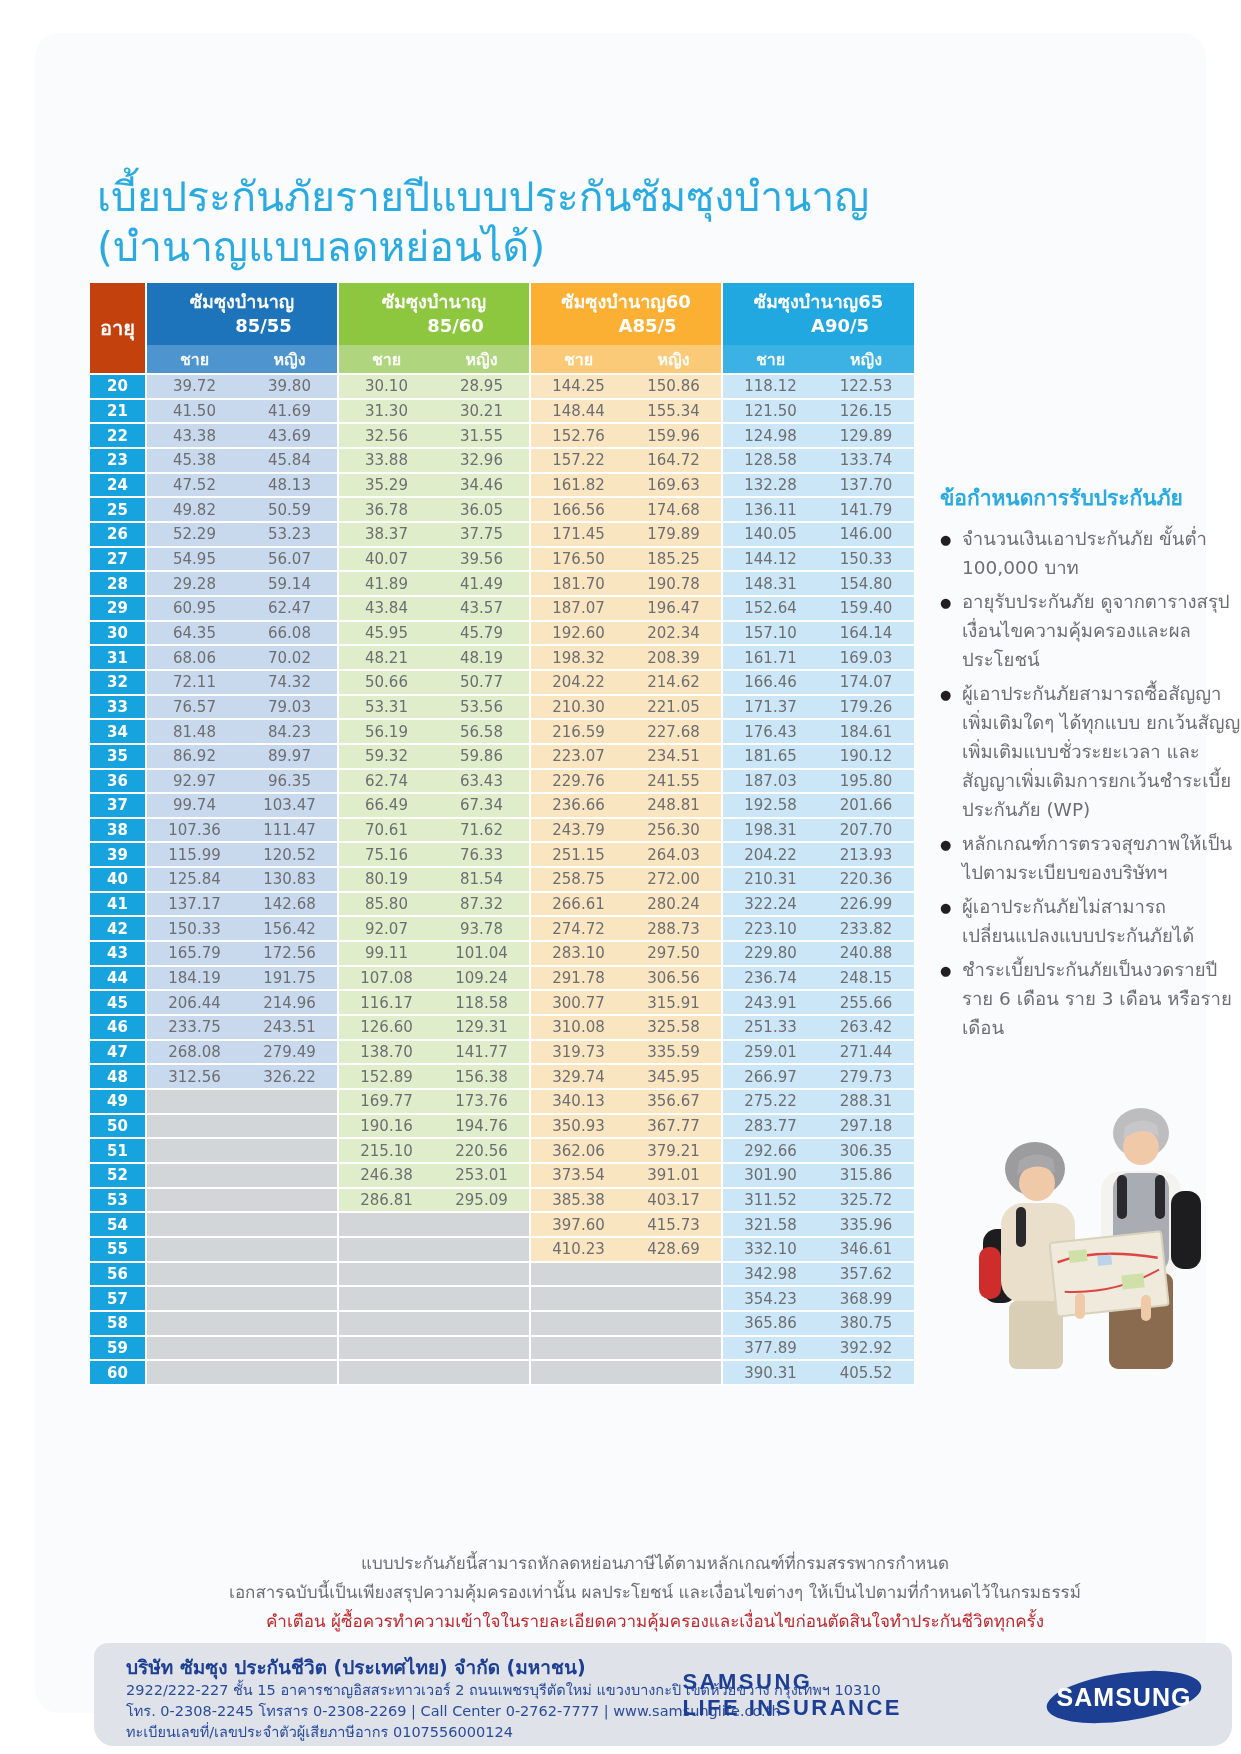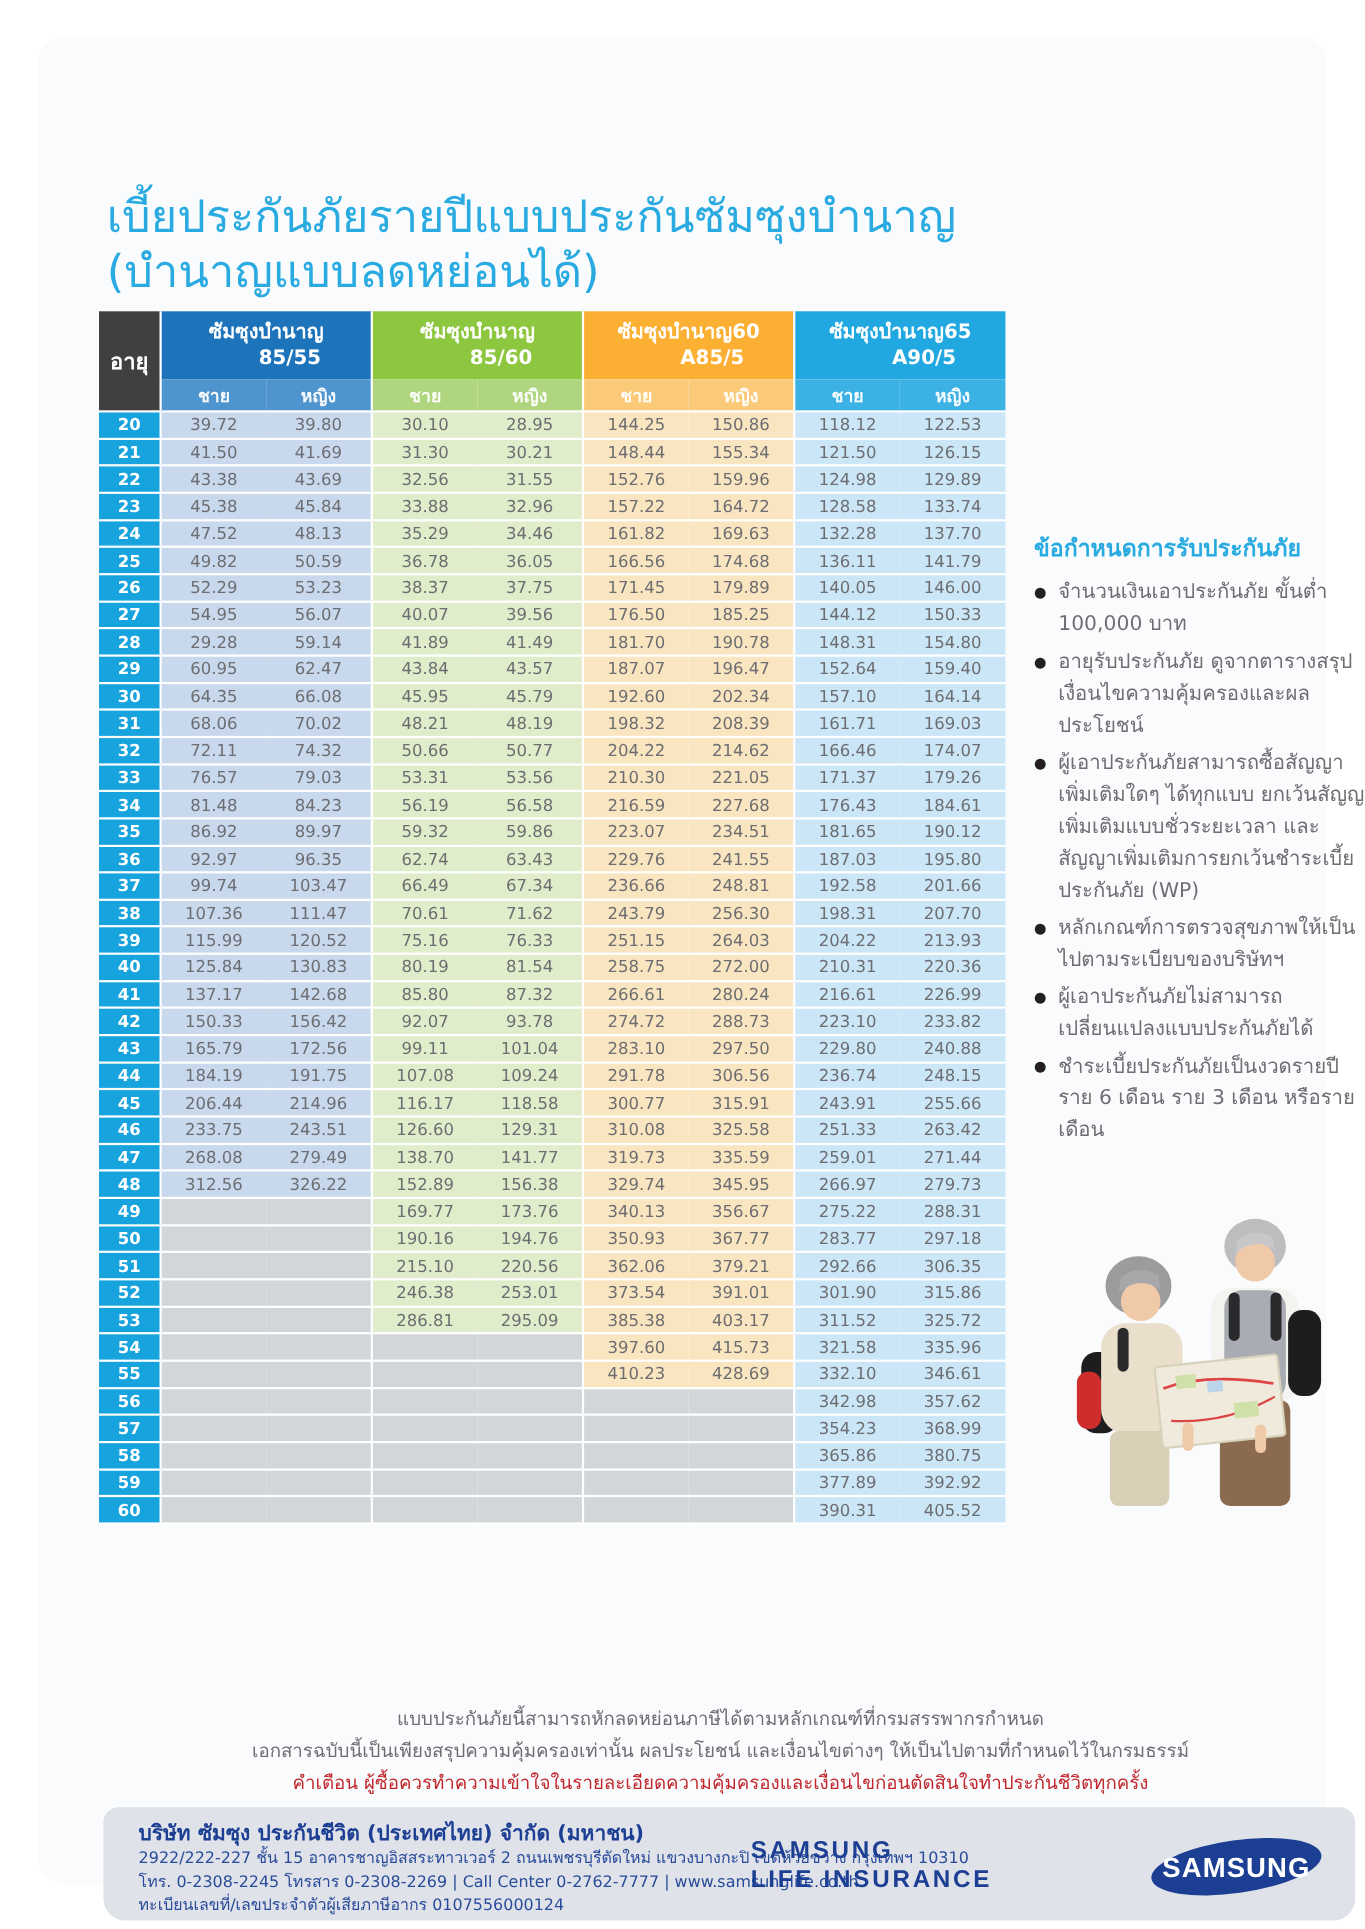--- a/index.html
+++ b/index.html
@@ -4,21 +4,21 @@
 <style>
   html,body{margin:0;padding:0;background:#ffffff;}
   body{width:1241px;height:1754px;position:relative;font-family:"DejaVu Sans","Liberation Sans",sans-serif;-webkit-font-smoothing:antialiased;}
   .card{position:absolute;left:35px;top:33px;width:1171px;height:1680px;background:#fafbfc;border-radius:24px;}
   .title{position:absolute;left:62px;top:139px;color:#29abe2;font-size:41px;line-height:50px;font-weight:400;letter-spacing:0;}
   
   .ptable{position:absolute;left:55px;top:250px;border-collapse:collapse;table-layout:fixed;}
   .ptable th,.ptable td{padding:0;text-align:center;vertical-align:middle;}
   .ptable col.cage{width:56px;}
   .ptable col.cv{width:96px;}
-  .ageh{background:#404040;color:#fff;font-weight:bold;font-size:20px;vertical-align:bottom;padding-bottom:38px;border-bottom:2px solid #fff;}
+  .ageh{background:#c2410c;color:#fff;font-weight:bold;font-size:20px;vertical-align:bottom;padding-bottom:38px;border-bottom:2px solid #fff;}
   .h1,.h2,.h3,.h4{height:62px;color:#fff;font-weight:bold;font-size:18px;border-left:2px solid #fff;}
   .h1{background:#1e74bb;} .h2{background:#8dc63f;} .h3{background:#fbb034;} .h4{background:#22a8e0;}
   .hname{display:block;line-height:22px;} .hcode{display:block;line-height:22px;margin-top:2px;padding-left:43px;}
   .s1,.s2,.s3,.s4{height:28px;color:rgba(255,255,255,.96);font-size:16px;font-weight:700;border-bottom:2px solid #fff;}
   .s1{background:#4e94cf;} .s2{background:#b0d57f;} .s3{background:#fbca78;} .s4{background:#3cb2e4;}
   .s1.gs,.s2.gs,.s3.gs,.s4.gs{border-left:2px solid #fff;}
   .ptable tbody td{height:22.66px;font-size:15px;color:#6d6e71;border-bottom:2px solid #fff;}
   .ptable td.age{background:#17a4de;color:#fff;font-weight:bold;font-size:15px;}
   .ptable td.g1{background:#c8d8ed;} .ptable td.g2{background:#e0edca;}
   .ptable td.g3{background:#fae5c1;} .ptable td.g4{background:#cbe6f6;}
@@ -330,21 +330,21 @@
           <td class="g4">220.36</td>
         </tr>
         <tr>
           <td class="age">41</td>
           <td class="g1 gs">137.17</td>
           <td class="g1">142.68</td>
           <td class="g2 gs">85.80</td>
           <td class="g2">87.32</td>
           <td class="g3 gs">266.61</td>
           <td class="g3">280.24</td>
-          <td class="g4 gs">216.61</td>
+          <td class="g4 gs">322.24</td>
           <td class="g4">226.99</td>
         </tr>
         <tr>
           <td class="age">42</td>
           <td class="g1 gs">150.33</td>
           <td class="g1">156.42</td>
           <td class="g2 gs">92.07</td>
           <td class="g2">93.78</td>
           <td class="g3 gs">274.72</td>
           <td class="g3">288.73</td>

